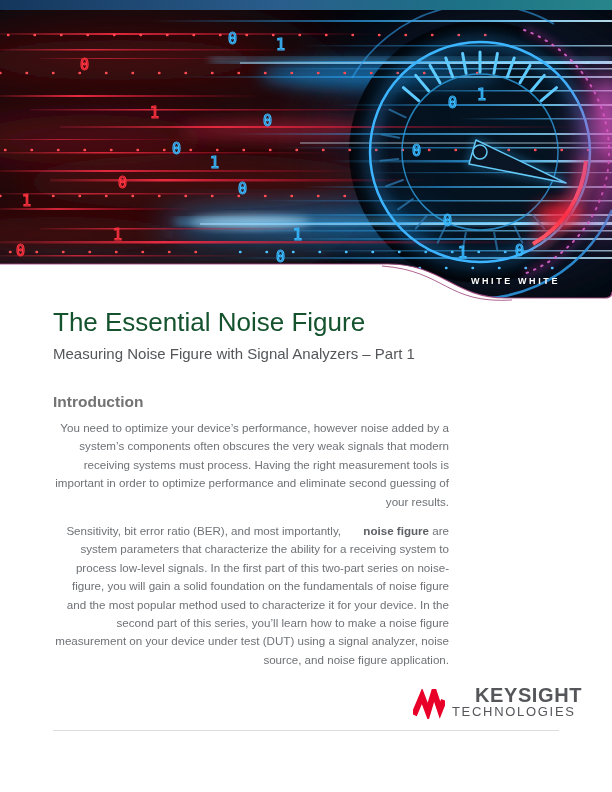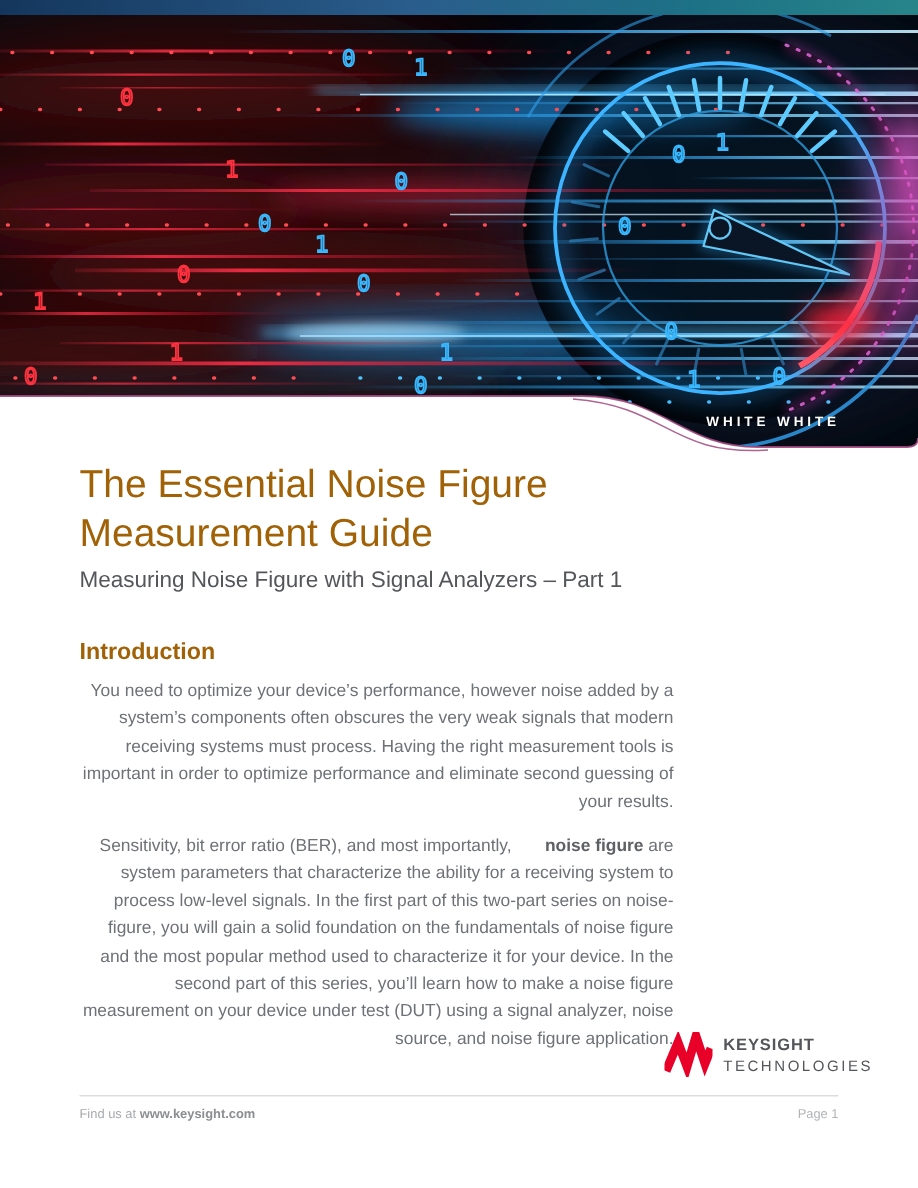--- a/index.html
+++ b/index.html
@@ -9,32 +9,32 @@
     background: #ffffff; overflow: hidden;
     font-family: "Liberation Sans", sans-serif;
   }
   .hero { position: absolute; left: 0; top: 0; width: 612px; height: 308px; }
   .hero svg { display: block; }
   .wp-label {
     position: absolute; top: 276px; right: 52px;
     color: #ffffff; font-size: 9px; font-weight: bold; letter-spacing: 2.6px;
   }
   .content { position: absolute; left: 53px; top: 306px; width: 396px; }
-  .title { color: #a16207; font-size: 26px; line-height: 33px; font-weight: 400; letter-spacing: 0; }
+  .title { color: #14532d; font-size: 26px; line-height: 33px; font-weight: 400; letter-spacing: 0; }
   .title span { display: block; }
   .subtitle { color: #54565A; font-size: 15px; font-weight: 400; margin-top: 6px; }
-  .intro-heading { color: #a16207; font-size: 15.5px; font-weight: 700; margin-top: 31px; }
+  .intro-heading { color: #737373; font-size: 15.5px; font-weight: 700; margin-top: 31px; }
   .body-para { color: #6E7276; font-size: 11.6px; line-height: 18.4px; margin-top: 9px; text-align: right; }
   .body-para strong { font-weight: 700; color: #5d6064; margin-left: 19px; }
   .para1 { margin-top: 8px; }
   .para2 { margin-top: 11px; }
   .logo { position: absolute; top: 688px; right: 30px; display: flex; align-items: center; }
   .logo-spark { margin-right: 7px; }
-  .logo-name { color: #54565A; font-size: 11px; font-weight: 700; letter-spacing: 0.6px; line-height: 15px; }
-  .logo-sub { color: #54565A; font-size: 10px; font-weight: 400; letter-spacing: 1.7px; margin-top: 1px; }
+  .logo-name { color: #54565A; font-size: 20px; font-weight: 700; letter-spacing: 0.6px; line-height: 15px; margin-left: 23px; }
+  .logo-sub { color: #54565A; font-size: 13px; font-weight: 400; letter-spacing: 1.7px; margin-top: 1px; }
   .footer-rule { position: absolute; left: 53px; right: 53px; top: 730px; border-top: 1px solid #DCDDDE; }
   .footer-row {
     position: absolute; left: 53px; right: 53px; top: 737px;
     display: flex; justify-content: space-between; align-items: baseline;
     font-size: 8.6px; color: #A7A9AC;
   }
   .footer-url { font-weight: 700; color: #8B8D90; cursor: pointer; }
   .footer-page { color: #B3B5B8; }
 
   
@@ -236,40 +236,32 @@
 
       <path d="M0,264 L388,264 C442,264 455,298 505,298 L605,298 Q612,298 612,292" fill="none" stroke="#a0487e" stroke-width="1.2" opacity="0.9"></path>
       <path d="M382,266 C446,271 446,304 512,300" fill="none" stroke="#a0487e" stroke-width="1" opacity="0.85"></path>
     </svg>
     <div class="wp-label">WHITE WHITE</div>
   </div>
 
   <div class="content">
     <h1 class="title">
       <span>The Essential Noise Figure</span>
-      <span>Measurement Guide</span>
     </h1>
     <h2 class="subtitle">Measuring Noise Figure with Signal Analyzers – Part 1</h2>
 
     <h3 class="intro-heading">Introduction</h3>
     <p class="body-para para1">You need to optimize your device’s performance, however noise added by a system’s components often obscures the very weak signals that modern receiving systems must process. Having the right measurement tools is important in order to optimize performance and eliminate second guessing of your results.</p>
     <p class="body-para para2"><span>Sensitivity, bit error ratio (BER), and most importantly, </span><strong>noise figure</strong><span> are system parameters that characterize the ability for a receiving system to process low-level signals. In the first part of this two-part series on noise-figure, you will gain a solid foundation on the fundamentals of noise figure and the most popular method used to characterize it for your device. In the second part of this series, you’ll learn how to make a noise figure measurement on your device under test (DUT) using a signal analyzer, noise source, and noise figure application.</span></p>
   </div>
 
   <div class="logo">
     <svg class="logo-spark" width="32" height="30" viewBox="0 0 32 30">
       <path d="M1 26 L9 7 L15 23 L21 3 L27 21 L31 11" fill="none" stroke="#E90029" stroke-width="6" stroke-linejoin="miter"></path>
     </svg>
     <div>
       <div class="logo-name">KEYSIGHT</div>
       <div class="logo-sub">TECHNOLOGIES</div>
     </div>
   </div>
 
   <div class="footer-rule"></div>
-  <div class="footer-row">
-    <span>
-      <span>Find us at</span>
-      <span class="footer-url">www.keysight.com</span>
-    </span>
-    <span class="footer-page">Page 1</span>
-  </div>
 </div>
 
 </body></html>

